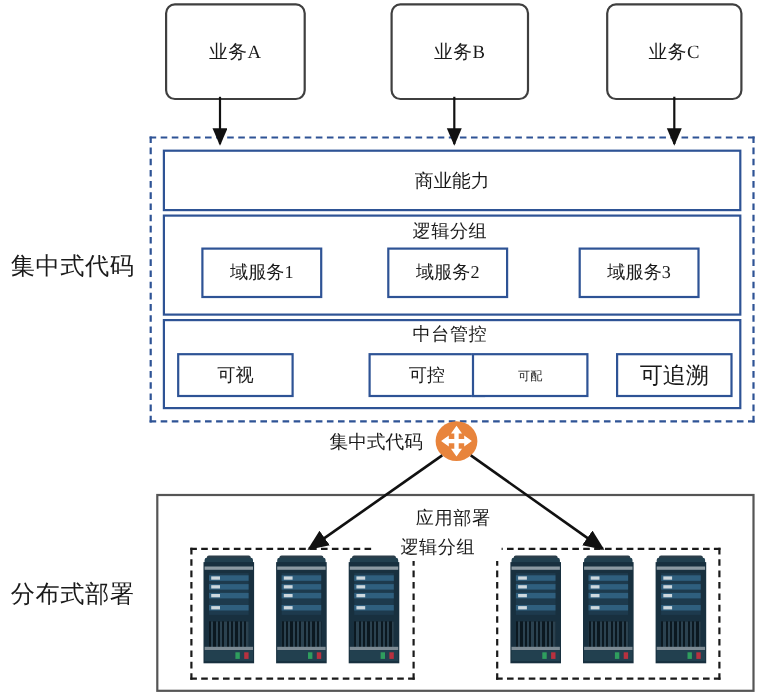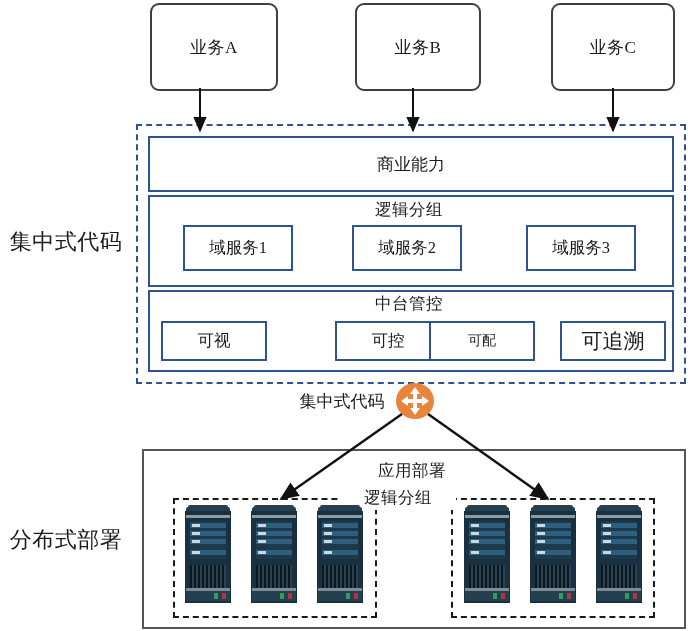--- a/index.html
+++ b/index.html
@@ -88,21 +88,21 @@
 <div class="abs blue-box" style="left:148px;top:290px;width:522px;height:78px;"></div>
 <div class="abs ctext cap" style="left:148px;top:293px;width:522px;height:22px;">中台管控</div>
 
 <div class="abs ctext blue-box-thin" style="left:161px;top:321px;width:102px;height:36px;">
   <span style="font-size:16.5px">可视</span>
 </div>
 <div class="abs ctext blue-box-thin" style="left:296px;top:321px;width:102px;height:36px;margin-left:39px;">
   <span style="font-size:16.5px">可控</span>
 </div>
 <div class="abs ctext blue-box-thin" style="left:429px;top:321px;width:102px;height:36px;">
-  <span style="font-size:14px">可配</span>
+  <span style="font-size:11px">可配</span>
 </div>
 <div class="abs ctext blue-box-thin" style="left:560px;top:321px;width:102px;height:36px;">
   <span style="font-size:21px">可追溯</span>
 </div>
 
 <div class="abs ctext" style="left:292px;top:388px;width:100px;height:26px;font-size:17px;">集中式代码</div>
 <div class="abs router" style="left:396px;top:383px;">
   <svg width="38" height="36" viewBox="0 0 38 36">
     <path d="M19 4 L24 11 L21 11 L21 16 L26 16 L26 13 L33 18 L26 23 L26 20 L21 20 L21 25 L24 25 L19 32 L14 25 L17 25 L17 20 L12 20 L12 23 L5 18 L12 13 L12 16 L17 16 L17 11 L14 11 Z" fill="#ffffff"></path>
   </svg>

